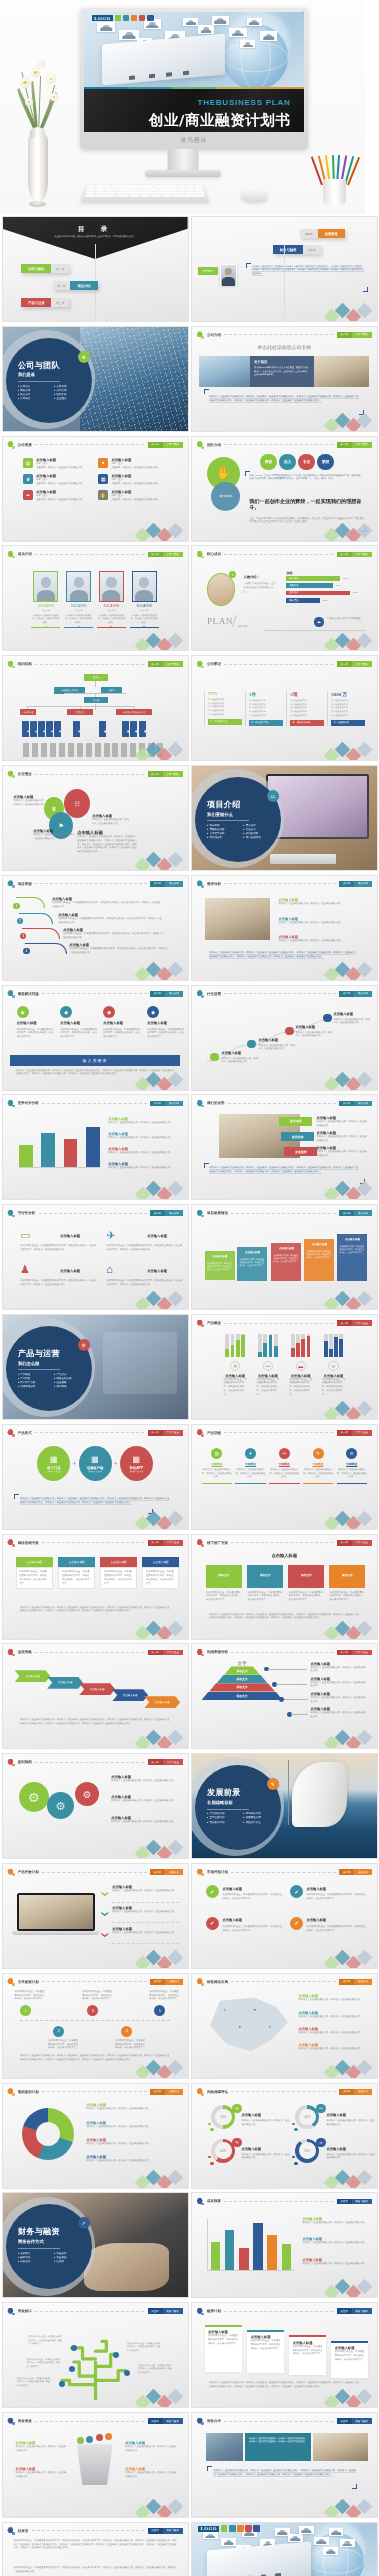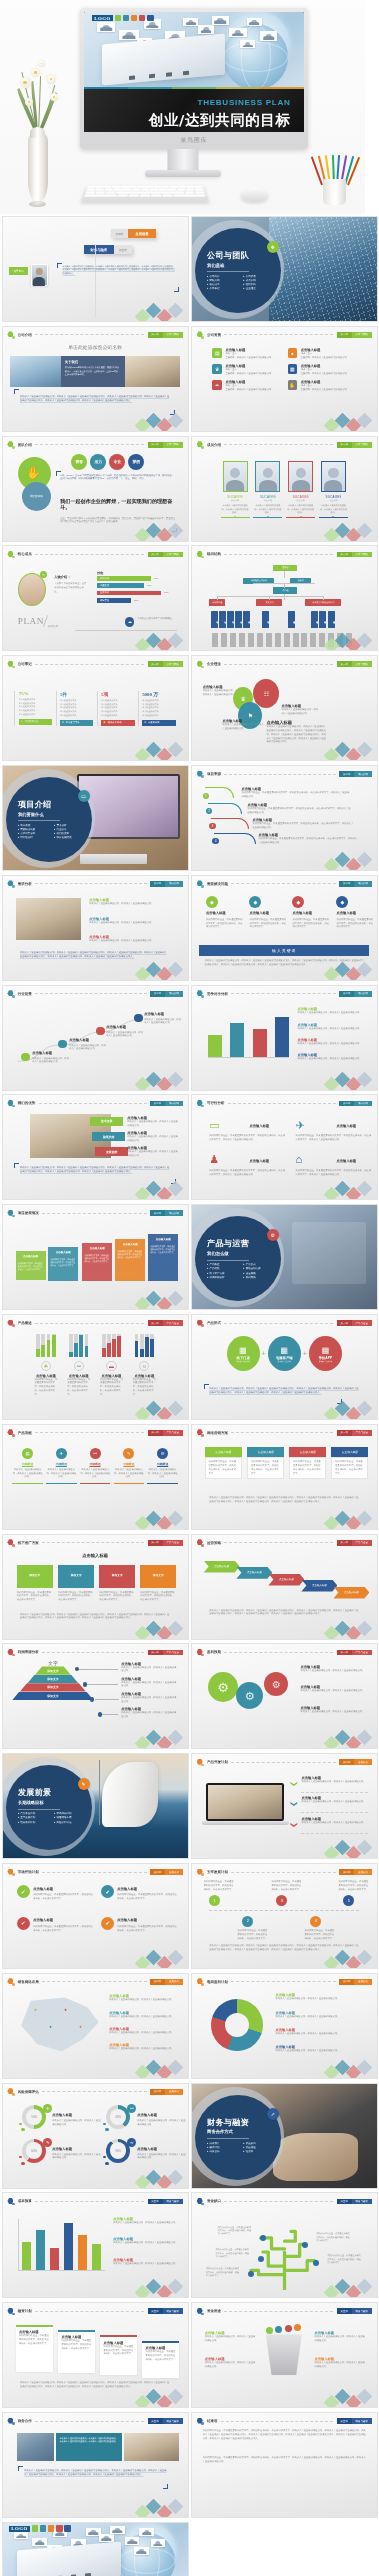--- a/index.html
+++ b/index.html
@@ -354,21 +354,21 @@
         </div>
         <div class="s1-stripe">
           <span style="background:#1f7fa5"></span>
             <span style="background:#2e94a8"></span>
           <span style="background:#6fae6a"></span>
             <span style="background:#b9b34a"></span>
           <span style="background:#d79b2e"></span>
         </div>
         <div class="s1-dark">
           <div class="s1-en">THEBUSINESS PLAN</div>
-          <div class="s1-cn">创业/达到共同的目标</div>
+          <div class="s1-cn">创业/商业融资计划书</div>
 
         </div>
       </div>
     </div>
     <div class="mon-label">莱鸟图库</div>
   </div>
   <div class="mon-neck"></div>
   <div class="mon-base"></div>
 
   <div class="keyboard">
@@ -440,20 +440,38 @@
     <i class="pencil" style="left:13.6px;background:#27ae60;transform:rotate(-2deg)"></i>
     <i class="pencil" style="left:17.3px;background:#2980b9;transform:rotate(4deg)"></i>
     <i class="pencil" style="left:21px;background:#8e44ad;transform:rotate(10deg)"></i>
     <i class="pencil" style="left:25px;background:#16a085;transform:rotate(16deg)"></i>
     <i class="pencil" style="left:28px;background:#d35400;transform:rotate(22deg)"></i>
   </div>
   <div class="cup"></div>
 </div>
 
 <div class="grid" id="grid">
+    <div class="slide">
+      <div class="toc-top"></div>
+      <div class="toc-title">目　录</div>
+      <div class="toc-desc">此处添加详细文本描述，建议与标题相关并符合整体语言风格，语言描述尽量简洁生动。</div>
+      <div class="toc-spine"></div>
+      <div class="toc-row" style="top: 47px; left: 18.4px;">
+        <div class="nm" style="background: rgb(141, 198, 63);">公司与团队</div>
+        <div class="ch">第一章</div>
+      </div>
+      <div class="toc-row" style="top: 64px; left: 50px;">
+        <div class="ch">第二章</div>
+        <div class="nm" style="background: rgb(58, 143, 165);">项目介绍</div>
+      </div>
+      <div class="toc-row" style="top: 81px; left: 18.4px;">
+        <div class="nm" style="background: rgb(200, 80, 78);">产品与运营</div>
+        <div class="ch">第三章</div>
+      </div>
+    </div>
     <div class="slide">
       <div class="toc-row" style="top: 12px; left: 108px;">
         <div class="ch">第四章</div>
         <div class="nm" style="background: rgb(232, 132, 42);">发展前景</div>
       </div>
       <div class="toc-row" style="top: 28px; left: 81px;">
         <div class="nm" style="background: rgb(47, 92, 150);">财务与融资</div>
         <div class="ch">第五章</div>
       </div>
       <div class="toc-spine"></div>

